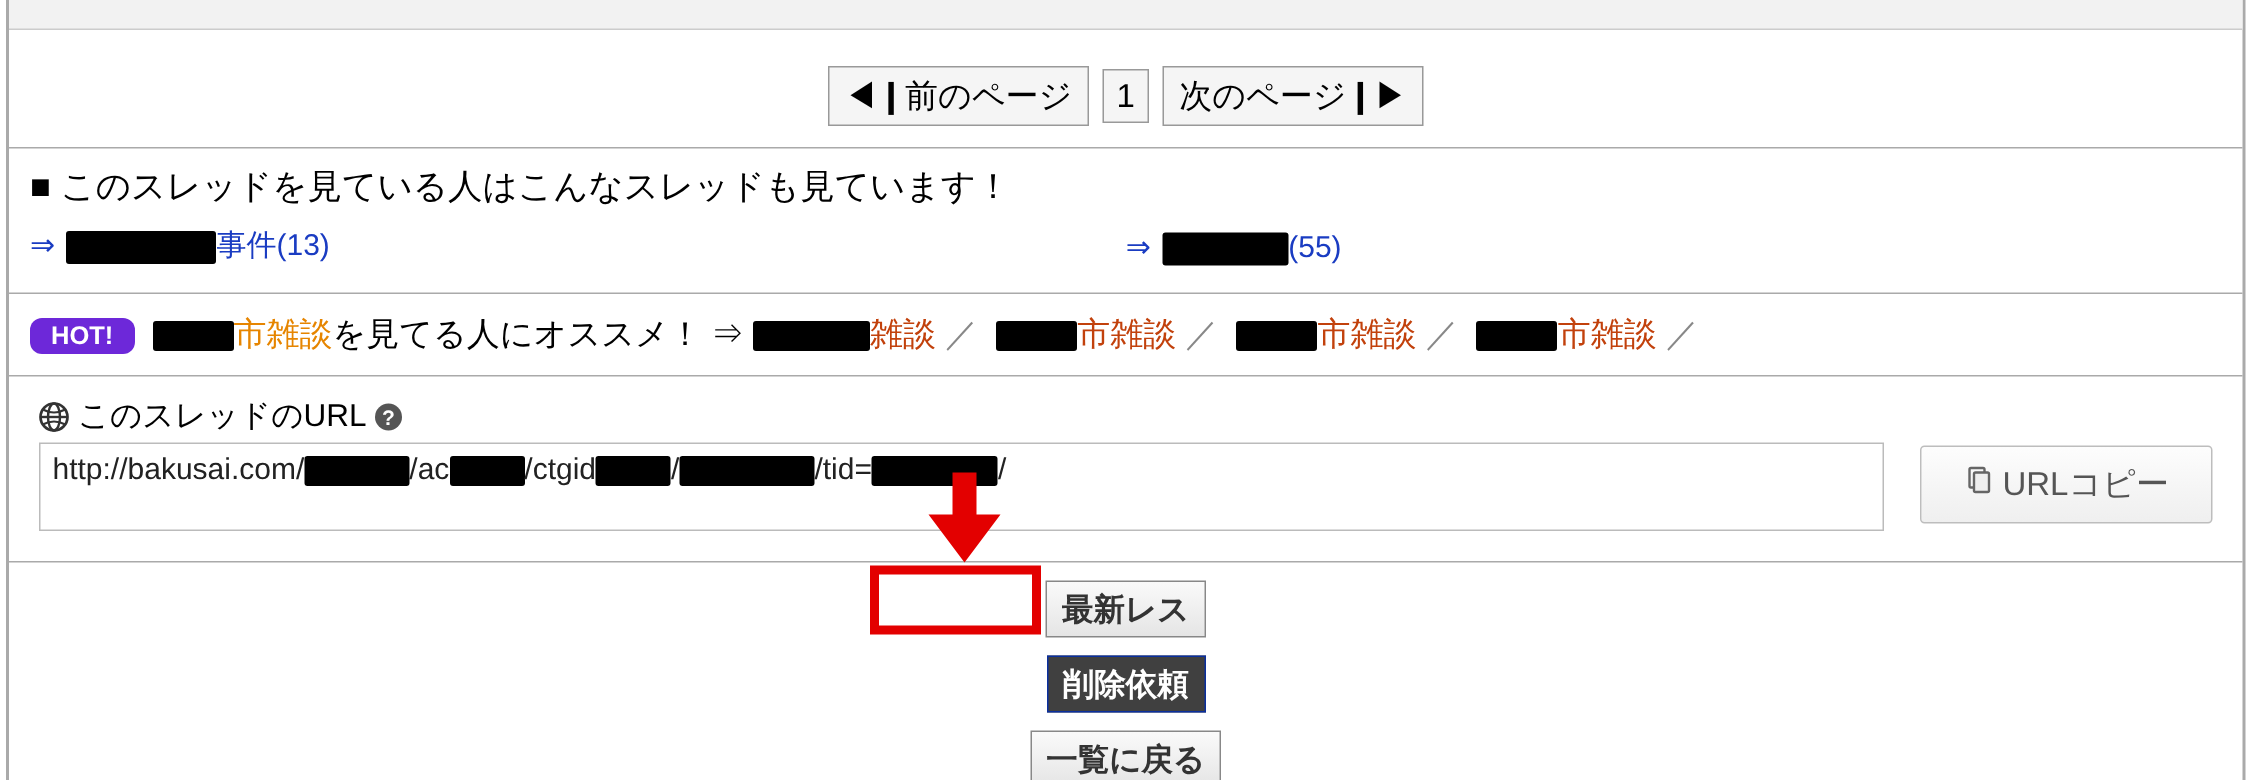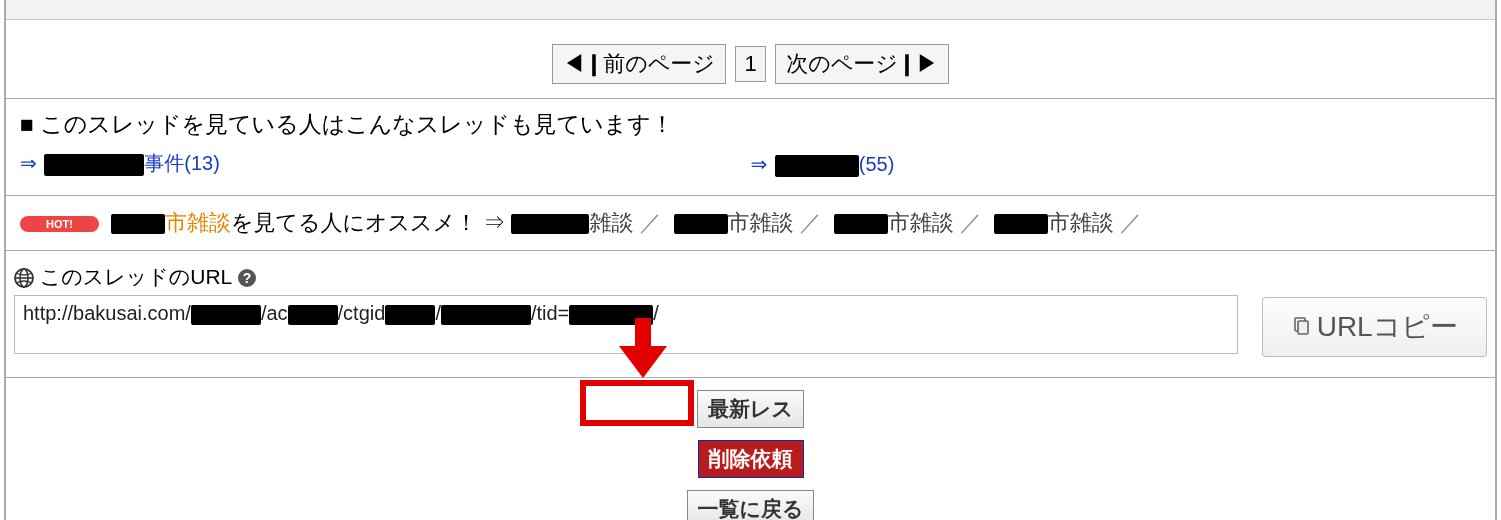--- a/index.html
+++ b/index.html
@@ -61,37 +61,37 @@
   .bb-w100 { width: 100px; }
   .bb-w84 { width: 84px; }
   .bb-w110 { width: 110px; }
 
   .hotline {
     padding: 6px 14px;
     font-size: 22px;
   }
   .hotbadge {
     display: inline-block;
-    background: #ef4444;
+    background: #6d28d9;
     color: #fff;
     font-weight: bold;
-    font-size: 11px;
+    font-size: 17px;
     border-radius: 8px;
-    padding: 2px 26px;
+    padding: 2px 14px;
     vertical-align: middle;
     margin-right: 6px;
   }
   .hot-orange { color: #e68500; }
-  .hotline a { color: #404040; text-decoration: none; }
+  .hotline a { color: #c2410c; text-decoration: none; }
   .slash { color: #888; margin: 0 6px; }
   .bb-sm { display:inline-block; background:#000; height:20px; width:54px; vertical-align:middle; border-radius:2px;}
   .bb-md { display:inline-block; background:#000; height:20px; width:78px; vertical-align:middle; border-radius:2px;}
 
   .urlbox {
-    padding: 6px 8px 14px;
+    padding: 6px 20px 14px;
   }
   .urlbox .label { font-size: 21px; padding-bottom:4px; }
   .globe-icon, .help-icon {
     display: inline-block; vertical-align: middle;
   }
   .globe-icon svg, .help-icon svg { display:block; }
   .urlrow { display:flex; align-items:flex-start; gap: 24px; }
   .urlfield {
     flex: 1;
     border: 1px solid #bbb;
@@ -102,21 +102,21 @@
     font-family: inherit;
     min-height: 58px;
     white-space: nowrap;
     overflow:hidden;
   }
   .urlfield .blk { display:inline-block; background:#000; height:20px; vertical-align:middle; border-radius:2px; }
   .copybtn {
     border: 1px solid #bdbdbd;
     background: linear-gradient(#fdfdfd,#efefef);
     color: #555;
-    font-size: 28px;
+    font-size: 22px;
     padding: 10px 28px;
     border-radius: 3px;
     cursor: pointer;
     display:inline-flex; align-items:center; gap:6px;
     margin-top:2px;
   }
 
   .actions {
     padding: 6px 14px 10px;
     display:flex; align-items:center; gap:12px;
@@ -127,21 +127,21 @@
   .actbtn {
     border: 1px solid #888;
     background: linear-gradient(#fafafa,#e5e5e5);
     color: #333;
     font-size: 21px;
     font-weight: bold;
     padding: 4px 10px;
     cursor: pointer;
   }
   .actbtn.delete {
-    background: #b91c1c;
+    background: #404040;
     color: #fff;
     border: 1px solid #0a2f9e;
     position:relative;
   }
   .red-outline {
     position:absolute;
     border: 6px solid #e30000;
     pointer-events:none;
   }
   .red-arrow {

